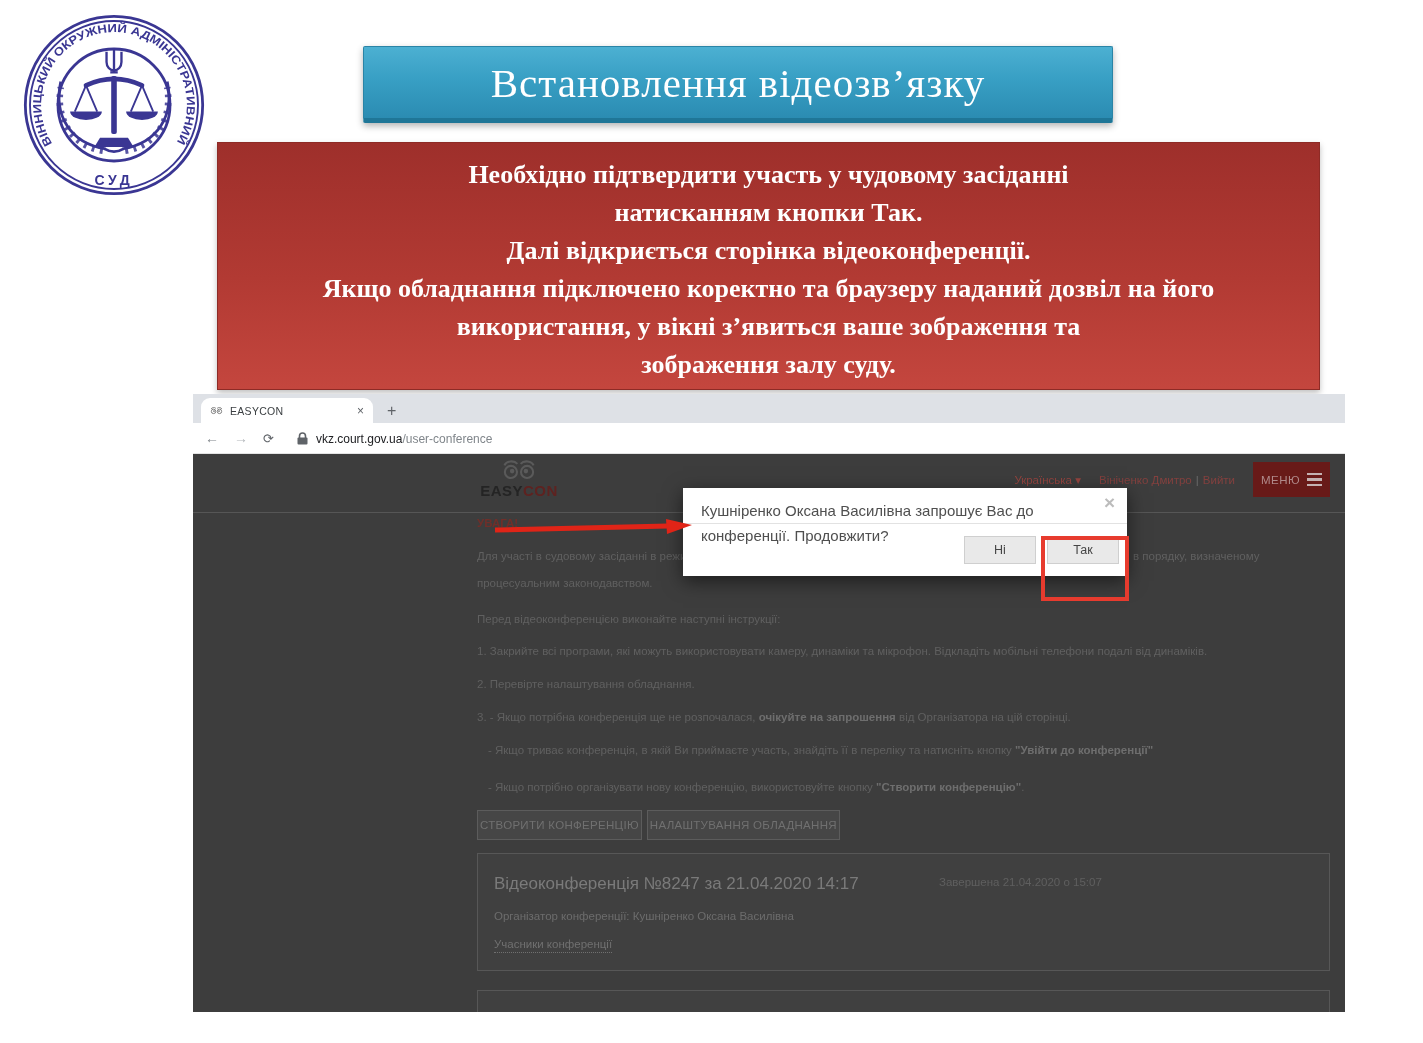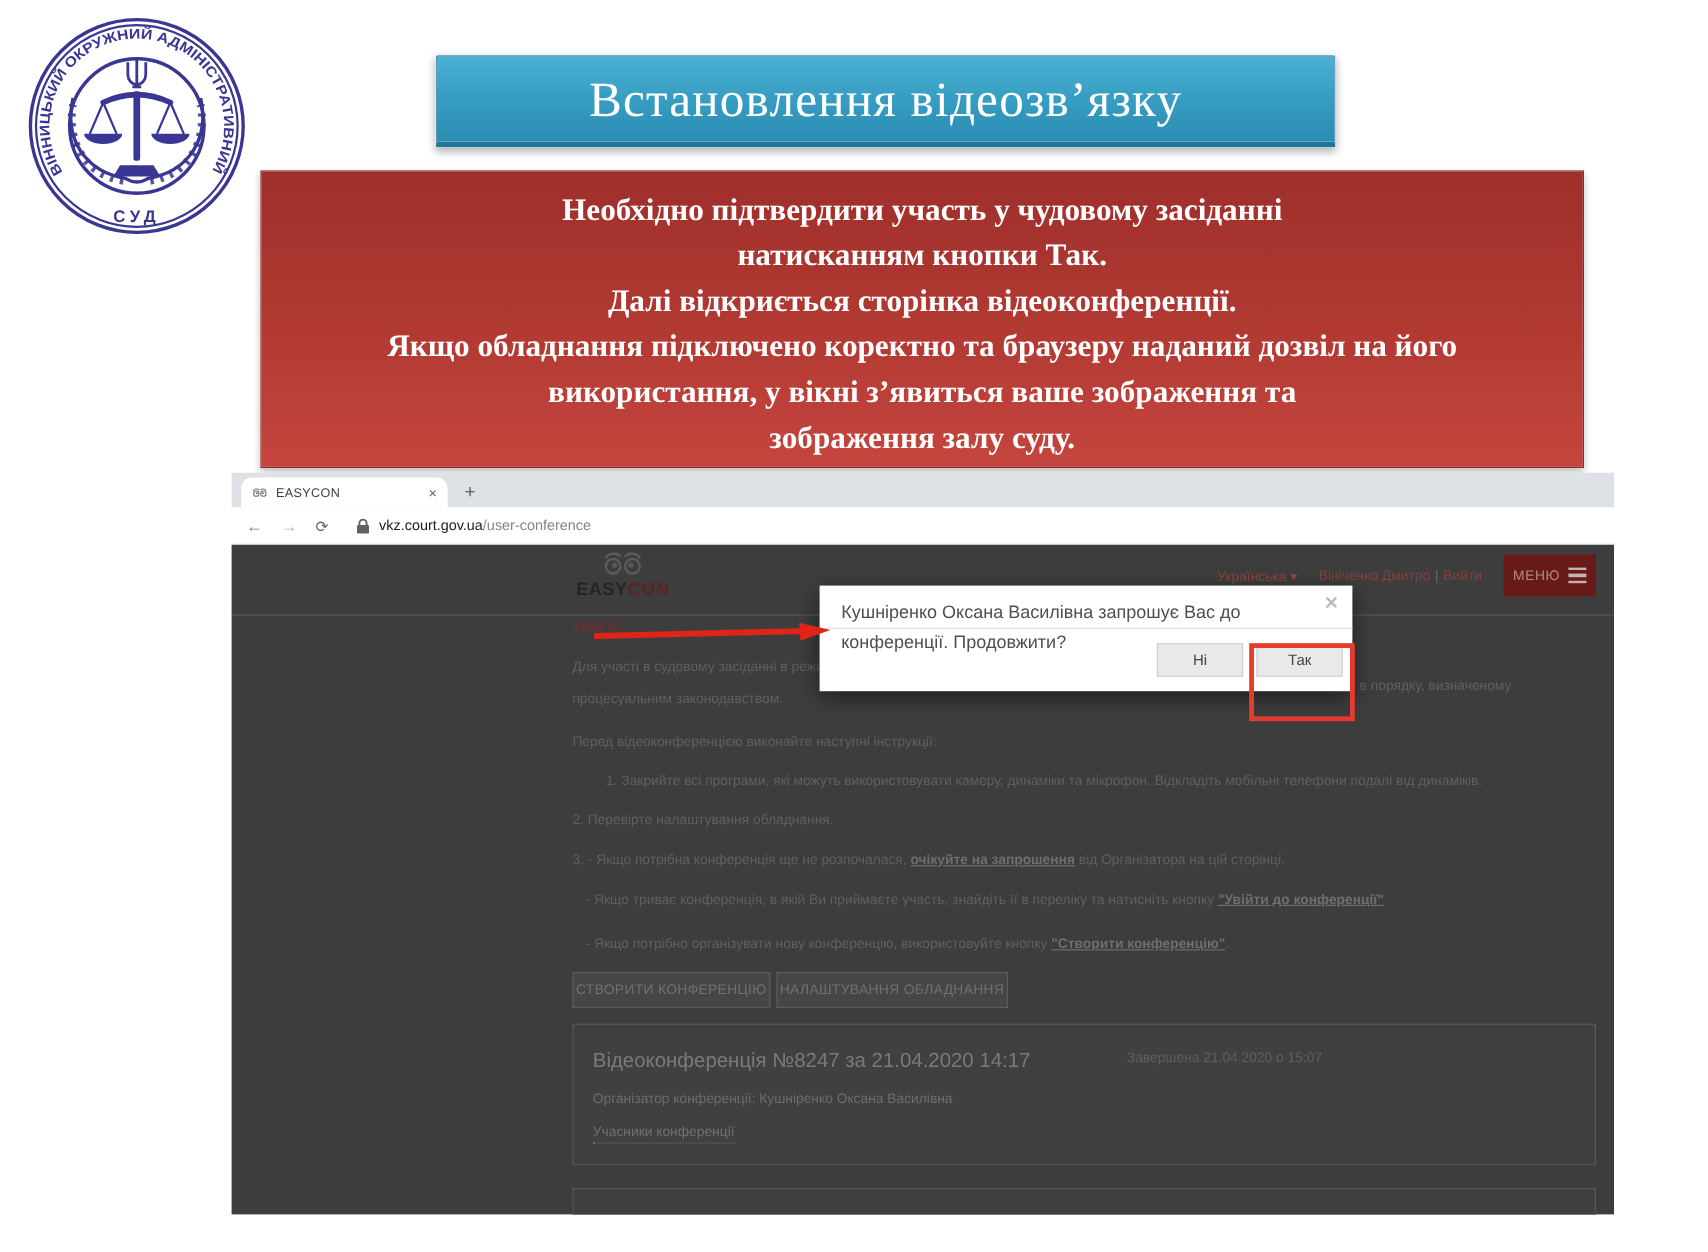--- a/index.html
+++ b/index.html
@@ -54,29 +54,29 @@
   .lang { font-size:11.5px; color:#94443f; }
   .user-box { font-size:11.5px; color:#83403e; }
   .user-box .sep { color:#6b6b6b; padding:0 4px; }
   .menu-btn { width:77px; height:35px; background:#681a18; display:flex; align-items:center; justify-content:center; gap:7px; }
   .menu-btn span { color:#b08a8a; font-size:11.5px; letter-spacing:.5px; }
   .hamburger { display:flex; flex-direction:column; gap:3px; }
   .hamburger i { display:block; width:15px; height:2.5px; background:#c4b2b2; }
 
   .attention { position:absolute; left:284px; top:63px; font-weight:bold; color:#6f2f2a; font-size:11.5px; }
   .intro { position:absolute; left:284px; top:96px; width:853px; }
-  .intro .right-frag { position:absolute; left:656px; top:0;margin-top:16px; }
+  .intro .right-frag { position:absolute; left:656px; top:0; }
   .intro-l2 { position:absolute; left:284px; top:123px; }
   .steps-h { position:absolute; left:284px; top:159px; }
-  .step1 { position:absolute; left:284px; top:191px;margin-left:28px; }
+  .step1 { position:absolute; left:284px; top:191px; }
   .step2 { position:absolute; left:284px; top:224px; }
   .step3 { position:absolute; left:284px; top:257px; }
   .step3b { position:absolute; left:295px; top:290px; }
   .step3c { position:absolute; left:295px; top:327px; }
-  .viewport b { color:#6e6e6e;text-decoration:underline; }
+  .viewport b { color:#6e6e6e; }
 
   .action-row { position:absolute; left:284px; top:356px; display:flex; gap:5px; }
   .page-btn { height:30px; background:#464646; border:1px solid #5c5c5c; color:#707070;
     font-size:11.5px; display:flex; align-items:center; padding:0 2px; letter-spacing:.3px; }
 
   .conf-card { position:absolute; left:284px; top:399px; width:853px; height:118px;
     background:#404040; border:1px solid #575757; padding:14px 16px; }
   .conf-title { font-size:17px; color:#7a7a7a; position:absolute; left:16px; top:20px; }
   .conf-status { position:absolute; left:461px; top:22px; font-size:11.5px; color:#5f5f5f; }
   .conf-org { position:absolute; left:16px; top:56px; color:#6c6c6c; }

